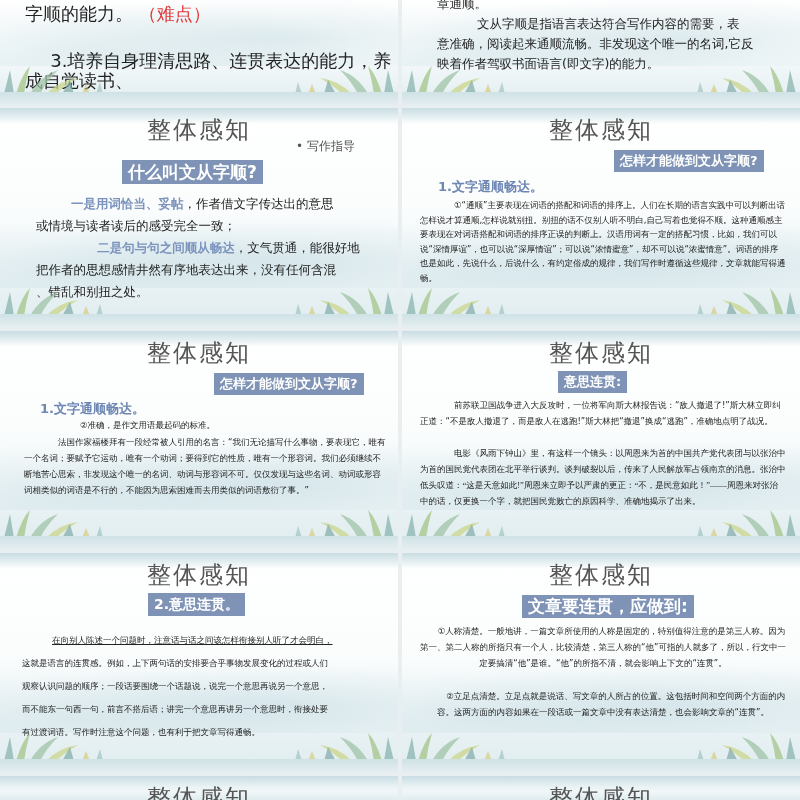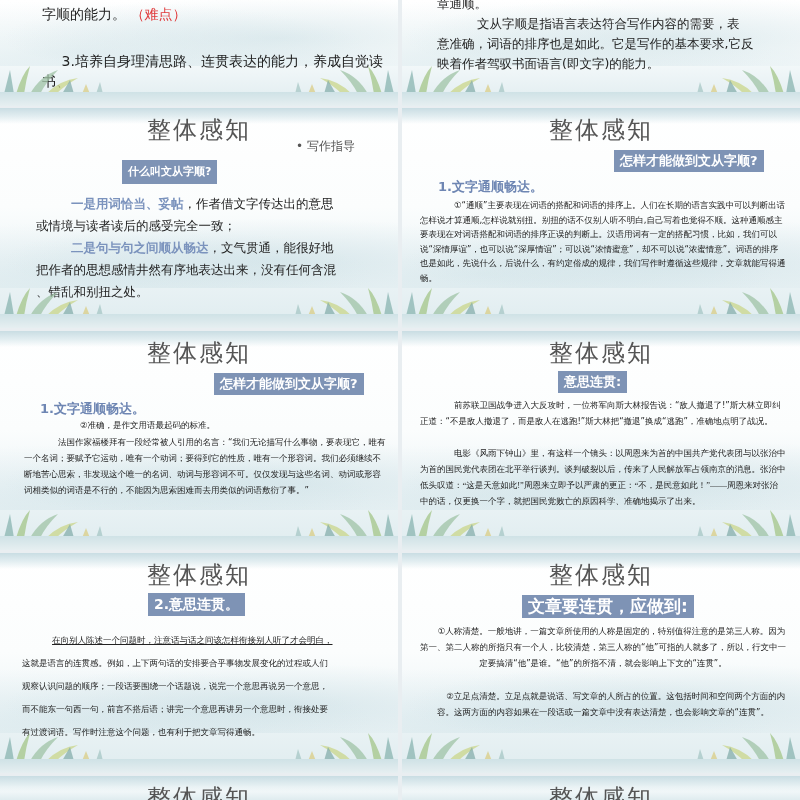--- a/index.html
+++ b/index.html
@@ -73,61 +73,61 @@
       <path d="M74 34 Q60 20 42 18 Q56 26 64 34 Z" fill="#c9d68a" opacity="0.75"></path>
       <path d="M58 34 L50 20 L46 34 Z" fill="#7fa9a6" opacity="0.7"></path>
       <path d="M38 34 L34 24 L30 34 Z" fill="#d7c46a" opacity="0.6"></path>
       <path d="M24 34 L20 22 L17 34 Z" fill="#8fb8b4" opacity="0.55"></path>
     </g>
   </defs>
 </svg>
 
 <div class="slide col-left" style="top:0; height:106px;">
   <div class="wash-mid"></div>
-  <div class="body-text" style="left:42px; top:4px; font-size:14px; line-height:20px;">
+  <div class="body-text" style="left:25px; top:4px; font-size:18px; line-height:20px;">
     <div><span>字顺的能力。</span> <span class="accent-red">（难点）</span></div>
     <div style="text-indent:1.4em;margin-top:27px;"><span>3.培养自身理清思路、连贯表达的能力，养成自觉读书、</span></div>
     <div><span>修改文章的习惯。</span> <span class="accent-red">（素养）</span></div>
   </div>
   <svg class="foliage left" viewBox="0 0 120 34">
       <use href="#foliage-left"></use>
     </svg>
   <svg class="foliage right" viewBox="0 0 120 34">
       <use href="#foliage-right"></use>
     </svg>
   <div class="bottom-band"></div>
 </div>
 
 <div class="slide col-right" style="top:0; height:106px;">
   <div class="wash-mid"></div>
   <div class="body-text" style="left:35px; top:-6px; font-size:12.5px; line-height:20px; width:360px;">
     <div>章通顺。</div>
     <div style="text-indent:3.2em;">文从字顺是指语言表达符合写作内容的需要，表</div>
-    <div>意准确，词语的排序也是如此。它是写作的基本要求,它反</div>
+    <div>意准确，阅读起来通顺流畅。非发现这个唯一的名词,它反</div>
     <div>映着作者驾驭书面语言(即文字)的能力。</div>
   </div>
   <svg class="foliage left" viewBox="0 0 120 34">
       <use href="#foliage-left"></use>
     </svg>
   <svg class="foliage right" viewBox="0 0 120 34">
       <use href="#foliage-right"></use>
     </svg>
   <div class="bottom-band"></div>
 </div>
 
 <div class="slide col-left" style="top:108px; height:220px;">
   <div class="wash-top"></div>
   <div class="wash-mid"></div>
   <div class="title" style="top:6px;">整体感知</div>
   <div class="bullet-note" style="left:296px; top:30px;">• <span>写作指导</span></div>
-  <div class="tag" style="left:122px; top:52px; font-size:11px;">什么叫文从字顺?</div>
+  <div class="tag" style="left:122px; top:52px; font-size:17px;">什么叫文从字顺?</div>
   <div class="body-text" style="left:36px; top:85px; font-size:12.5px; line-height:22px; width:350px;">
     <div style="text-indent:2.8em;font-family:Liberation Serif, serif;"><span class="accent-blue">一是用词恰当、妥帖</span><span>，作者借文字传达出的意思</span></div>
     <div>或情境与读者读后的感受完全一致；</div>
-    <div style="text-indent:2.8em;"><span class="accent-blue">二是句与句之间顺从畅达</span><span>，文气贯通，能很好地</span></div>
+    <div style="text-indent:2.8em;text-align:center;"><span class="accent-blue">二是句与句之间顺从畅达</span><span>，文气贯通，能很好地</span></div>
     <div>把作者的思想感情井然有序地表达出来，没有任何含混</div>
     <div>、错乱和别扭之处。</div>
   </div>
   <svg class="foliage left" viewBox="0 0 120 34">
       <use href="#foliage-left"></use>
     </svg>
   <svg class="foliage right" viewBox="0 0 120 34">
       <use href="#foliage-right"></use>
     </svg>
   <div class="bottom-band"></div>

